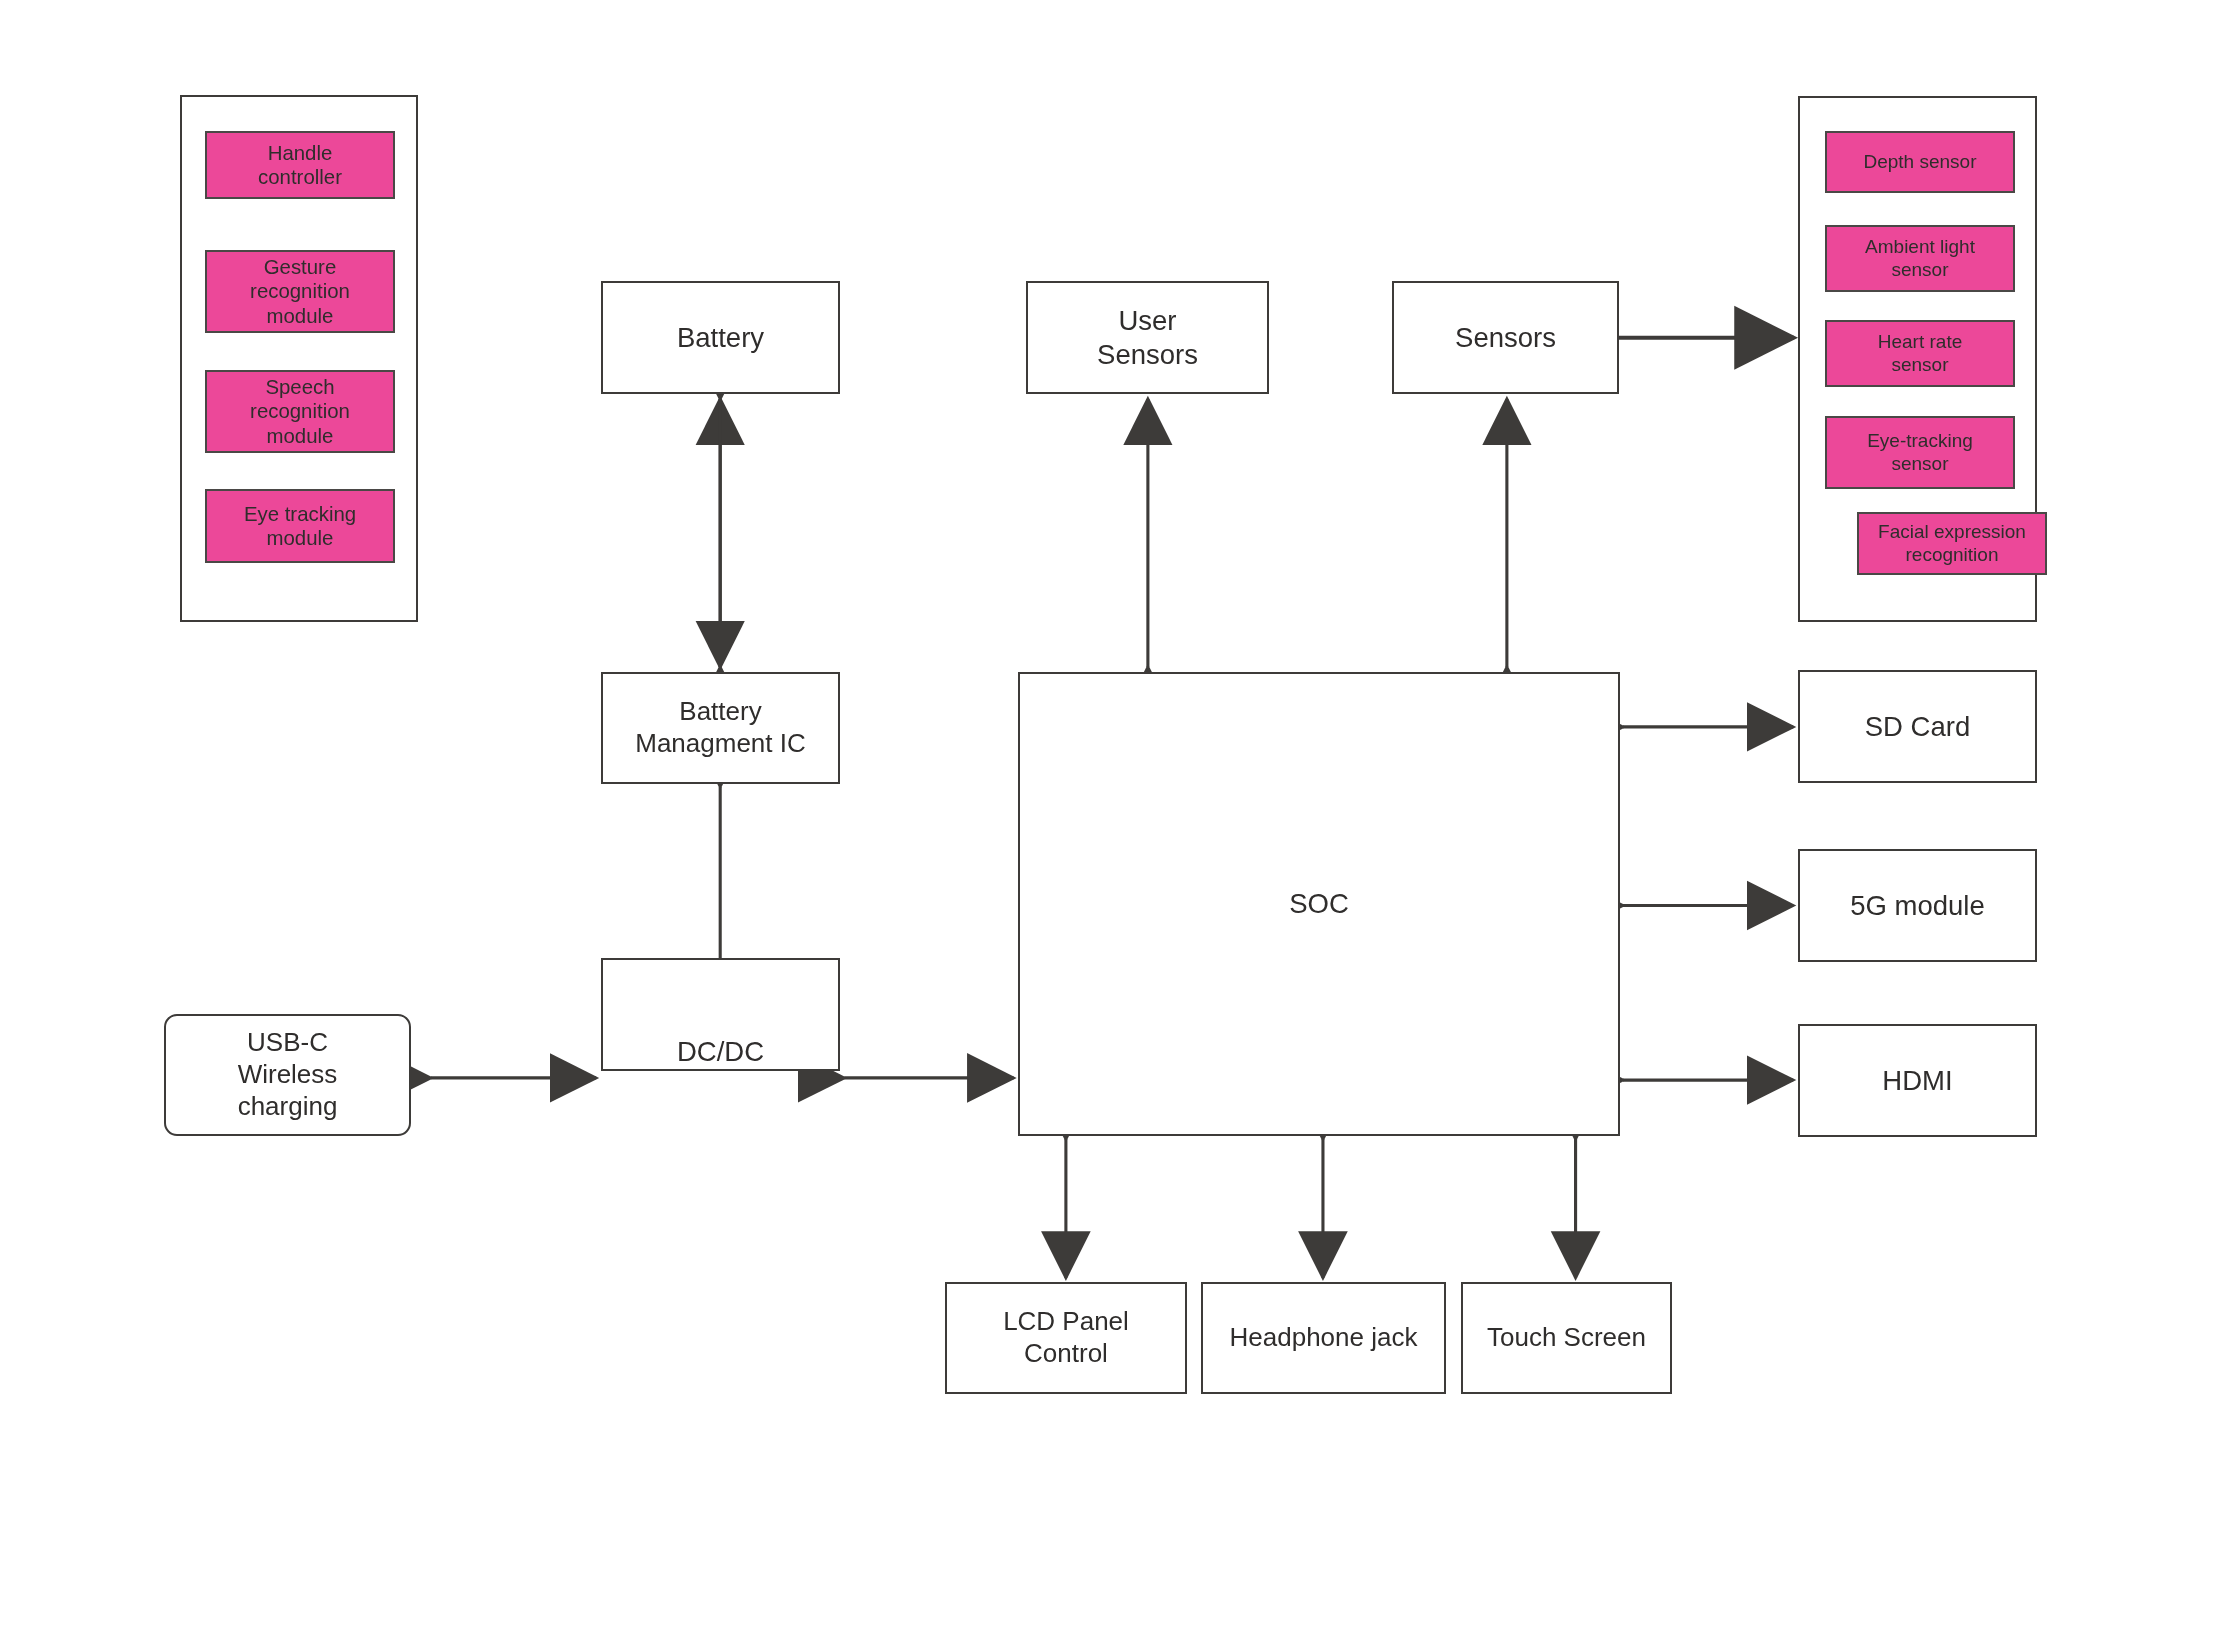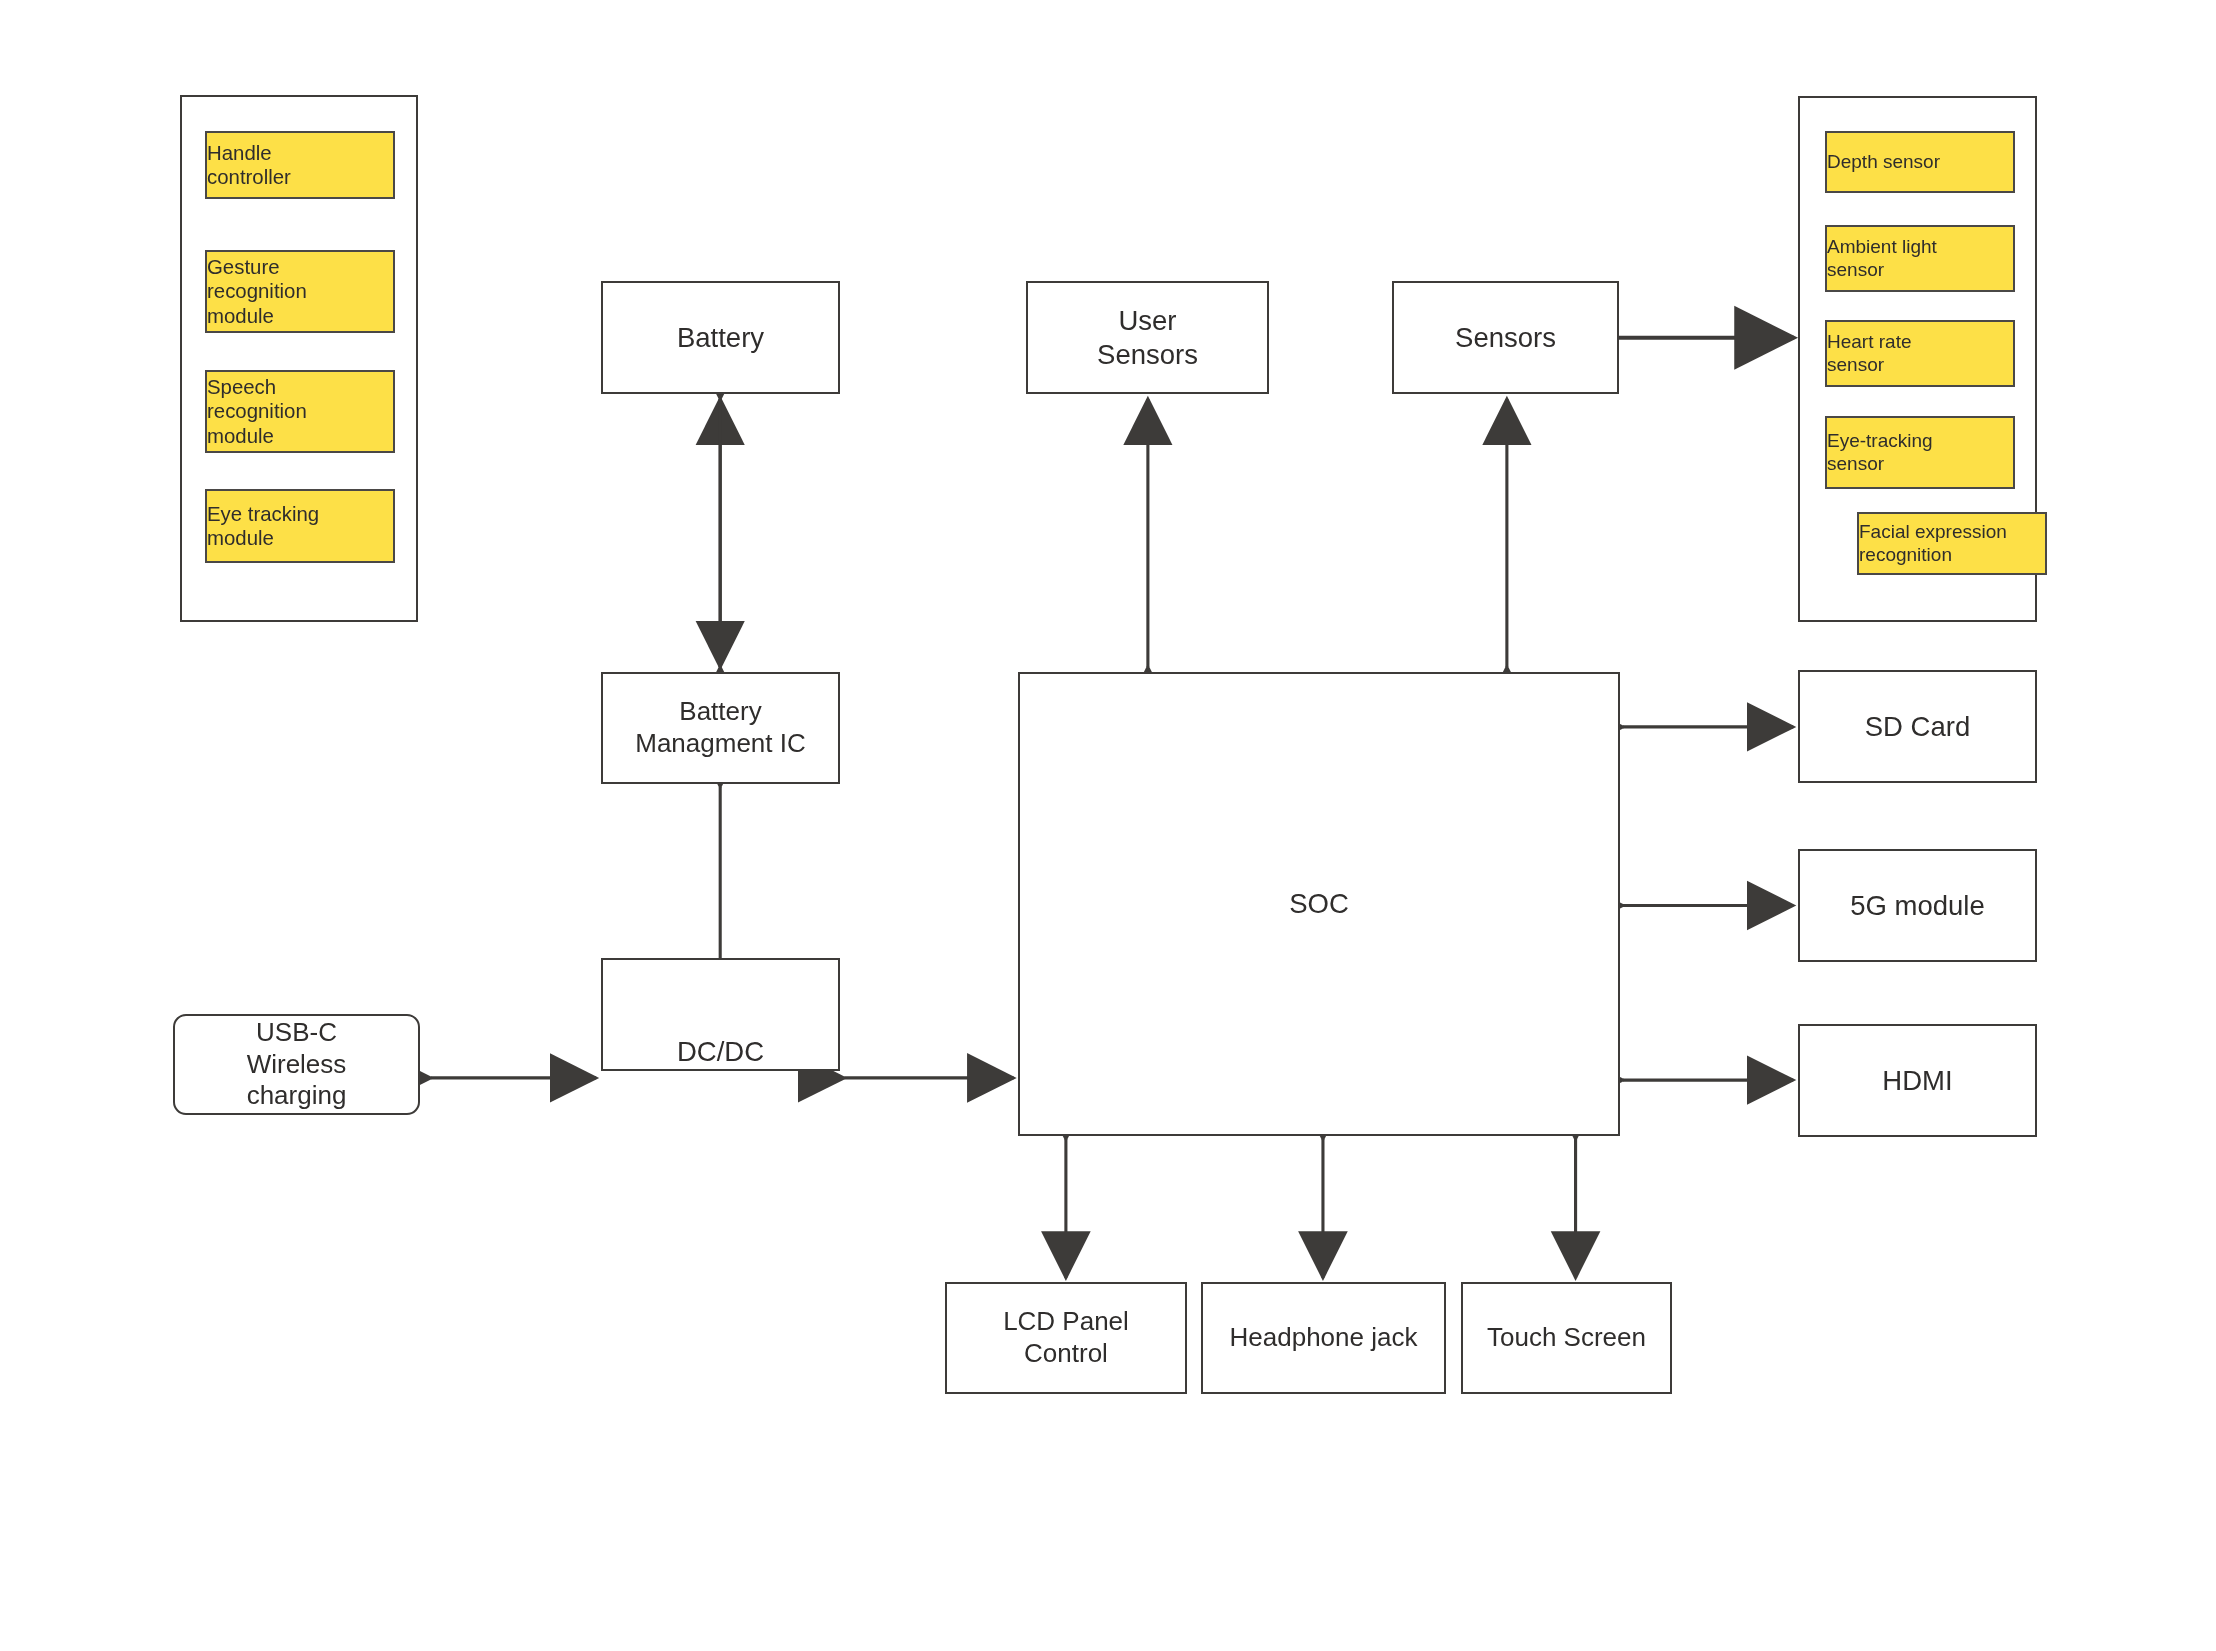--- a/index.html
+++ b/index.html
@@ -34,25 +34,25 @@
     position: absolute;
     box-sizing: border-box;
     border: 2.7px solid #3d3b39;
     background: #ffffff;
     z-index: 2;
   }
   .subbox {
     position: absolute;
     box-sizing: border-box;
     border: 2.2px solid #4a4846;
-    background: #fde047;
+    background: #ec4899;
     display: flex;
     align-items: center;
     justify-content: center;
-    text-align: left;
+    text-align: center;
     line-height: 1.2;
     color: #2f2d2c;
     z-index: 4;
   }
   .label {
     display: block;
     width: 100%;
     white-space: pre-line;
   }
   .fs-big   { font-size: 27.5px; }
@@ -184,21 +184,21 @@
 
   <div class="box fs-mid" style="left:601px; top:672px; width:239px; height:112px;">
     <span class="label">Battery
 Managment IC</span>
   </div>
 
   <div class="box fs-big" style="left:601px; top:958px; width:239px; height:113px;align-items:flex-end;">
     <span class="label">DC/DC</span>
   </div>
 
-  <div class="box fs-mid" style="left:173px; top:1014px; width:247px; height:101px;border-radius:13px;">
+  <div class="box fs-mid" style="left:164px; top:1014px; width:247px; height:122px;border-radius:13px;">
     <span class="label">USB-C
 Wireless
 charging</span>
   </div>
 
   <div class="box fs-big" style="left:1798px; top:670px; width:239px; height:113px;">
     <span class="label">SD Card</span>
   </div>
 
   <div class="box fs-big" style="left:1798px; top:849px; width:239px; height:113px;">

